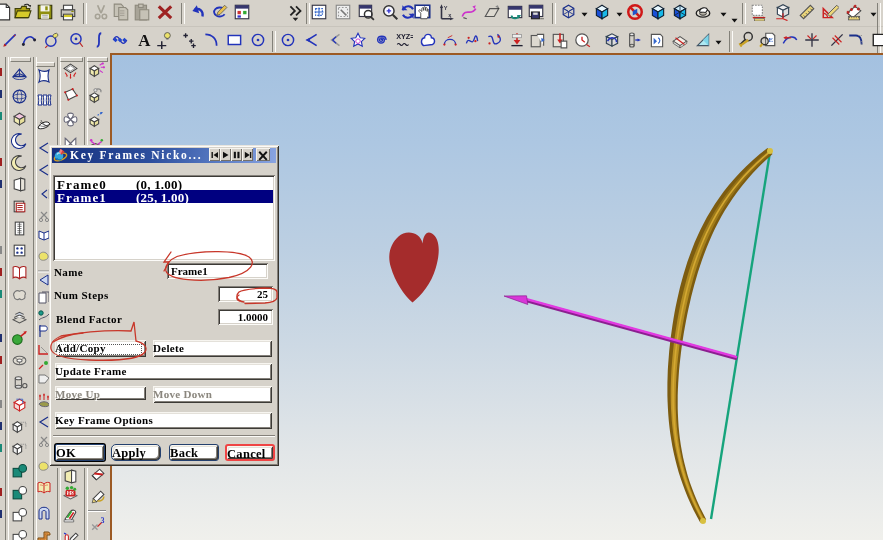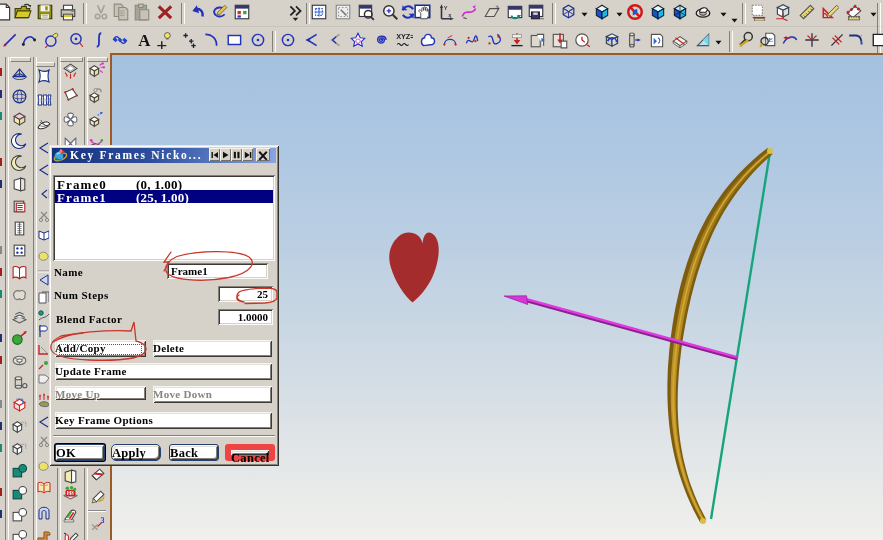--- a/index.html
+++ b/index.html
@@ -786,21 +786,21 @@
 <div class="btn" style="left:104px;top:195px;width:119px;height:17px;line-height:17px">Delete</div>
 <div class="btn" style="left:6px;top:218px;width:217px;height:17px;line-height:17px">Update Frame</div>
 <div class="btn dis" style="left:6px;top:241px;width:91px;height:14px;line-height:17px">Move Up</div>
 <div class="btn" style="left:6px;top:267px;width:217px;height:17px;line-height:17px">Key Frame Options</div>
 <div class="btn dis" style="left:104px;top:241px;width:119px;height:17px;line-height:17px">Move Down</div>
 <div class="abs" style="left:4px;top:290px;width:222px;height:1px;background:#84807a"></div>
 <div class="abs" style="left:4px;top:291px;width:222px;height:1px;background:#fcfbf8"></div>
 <div class="btn" style="left:6px;top:299px;width:50px;height:17px;line-height:16px;font-size:12.5px;border:1px solid #24406e;border-radius:2px;box-shadow:0 0 0 1px #000,inset 1px 1px 0 #fff,inset -1px -1px 0 #403e3a,inset 2px 2px 0 #dcd9d2,inset -2px -2px 0 #8a867e;box-sizing:border-box">OK</div>
 <div class="btn" style="left:62px;top:299px;width:50px;height:17px;line-height:16px;font-size:12.5px;border:1px solid #24406e;border-radius:5px;box-sizing:border-box">Apply</div>
 <div class="btn" style="left:120px;top:299px;width:50px;height:17px;line-height:16px;font-size:12.5px;border:1px solid #24406e;border-radius:3px;box-sizing:border-box">Back</div>
-<div class="btn" style="left:176px;top:299px;width:50px;height:17px;line-height:16px;font-size:12.5px;border:6px solid #ef4444;border-radius:3px;box-sizing:border-box">Cancel</div>
+<div class="btn" style="left:176px;top:299px;width:50px;height:17px;line-height:16px;font-size:12.5px;border:2px solid #ef4444;border-radius:3px;box-sizing:border-box">Cancel</div>
 <div class="abs" style="left:10px;top:199px;width:81px;height:9px;border:1px dotted #555"></div>
 <svg class="abs" style="left:0;top:0;pointer-events:none" width="232" height="321" viewBox="0 0 232 321">
 <g fill="none" stroke="#c8372a" stroke-width="1.3" stroke-linecap="round">
 <path d="M128 111.5 C 152 104.5 190 105.5 200 112 C 207 117 204 127 180 132.5 C 152 138 120 135 117 126 C 115.5 120 121 114.5 128 111.5"></path>
 <path d="M122 107 l-7 10 5 0 -5 9"></path>
 <path d="M195 157 C 188 156 186 151 190 147 C 194 144 205 143.5 216 143 C 224 143 228 144 228 147 L 228 153 C 227 156 223 157.5 216 158 L 196 158.5"></path>
 <path d="M190 150 c -3 2 -3 5 1 6"></path>
 <path d="M12 191 C 35 187 62 185 82 186 L 85 177 L 87 196 C 95 198 99 202 96 207 C 91 214 68 216 40 215 C 17 214 3 211 2 204 C 1 198 6 193 14 190.5"></path>
 <path d="M4 197 C 12 192 22 189 34 188"></path>
 </g>

